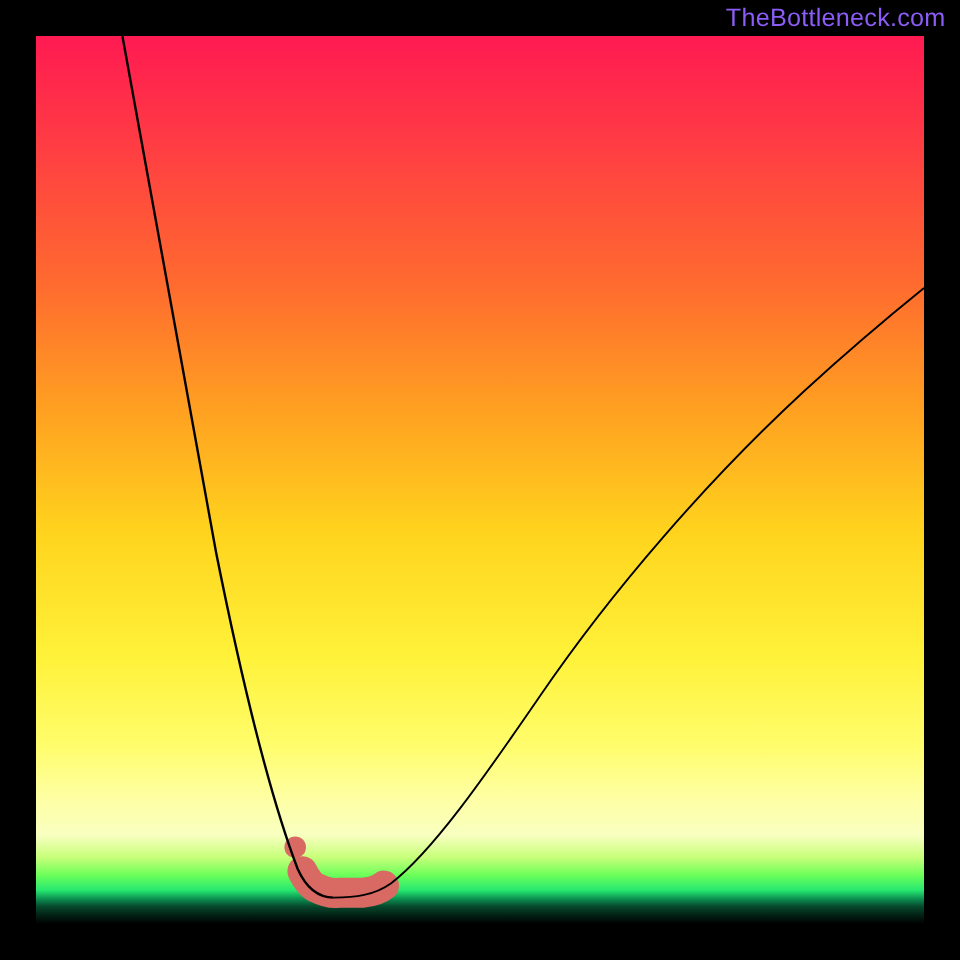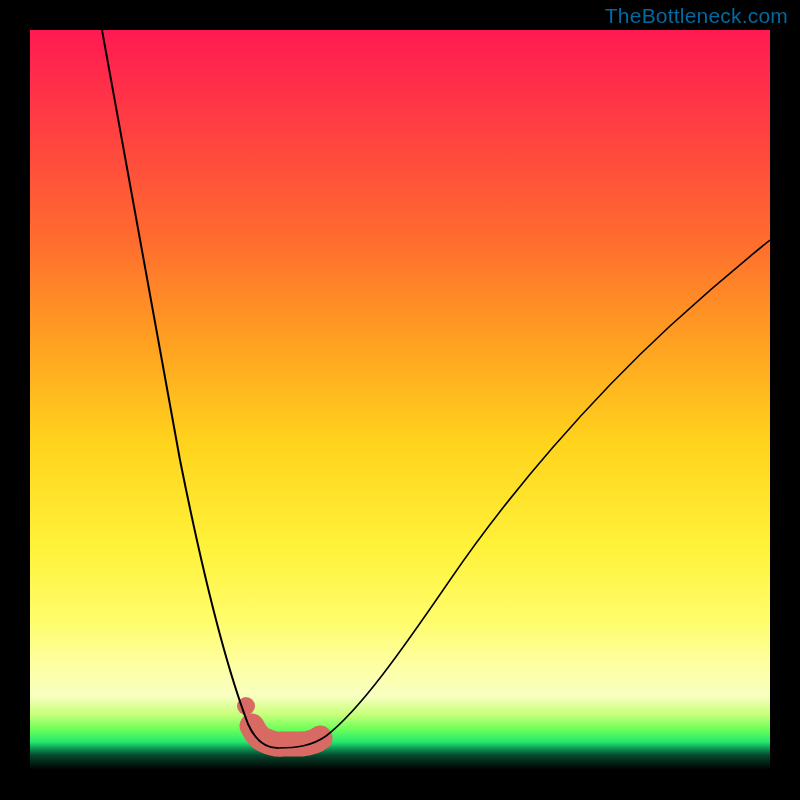--- a/index.html
+++ b/index.html
@@ -40,21 +40,21 @@
       #0b8d50 97.2%,
       #064a2d 98%,
       #022115 99%,
       #000000 100%
     );
   }
   .watermark {
     position: absolute;
     top: 4px;
     right: 12px;
-    color: #0369a1;
+    color: #8b5cf6;
     font-size: 21px;
     letter-spacing: 0.2px;
     font-weight: 500;
     user-select: none;
   }
   svg.curves {
     position: absolute;
     inset: 0;
   }
   .curve {

